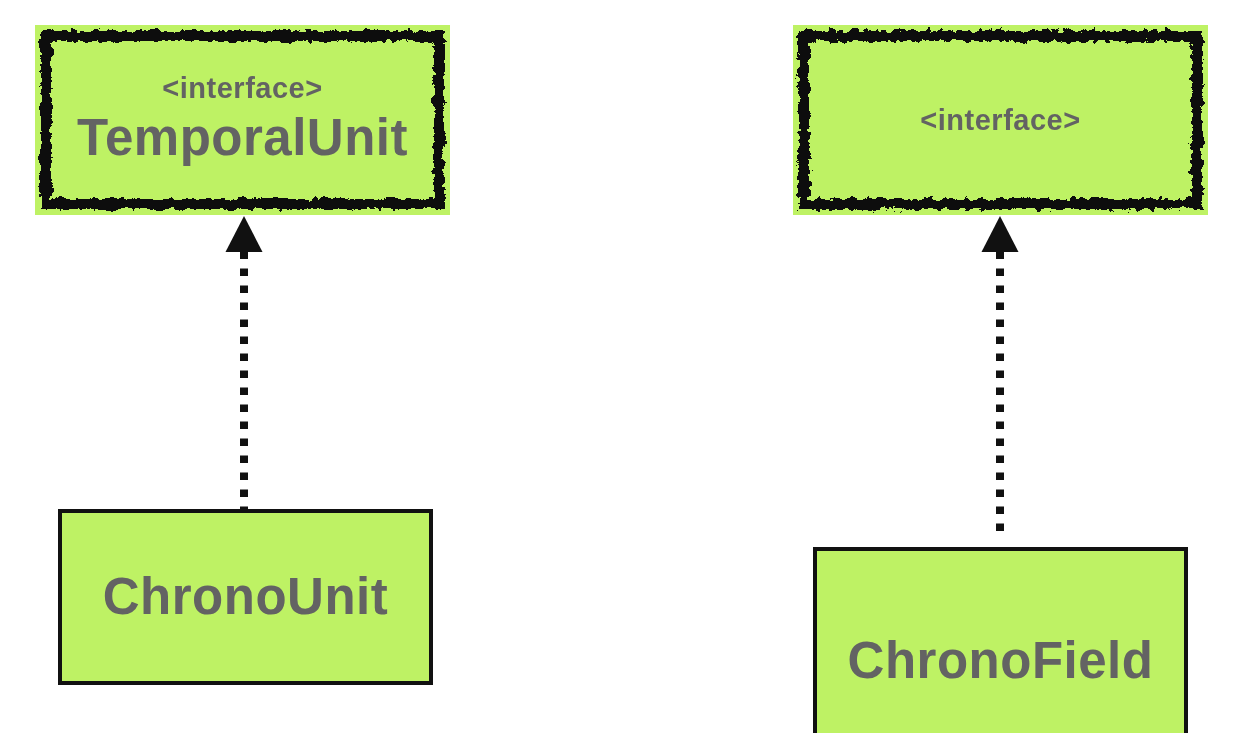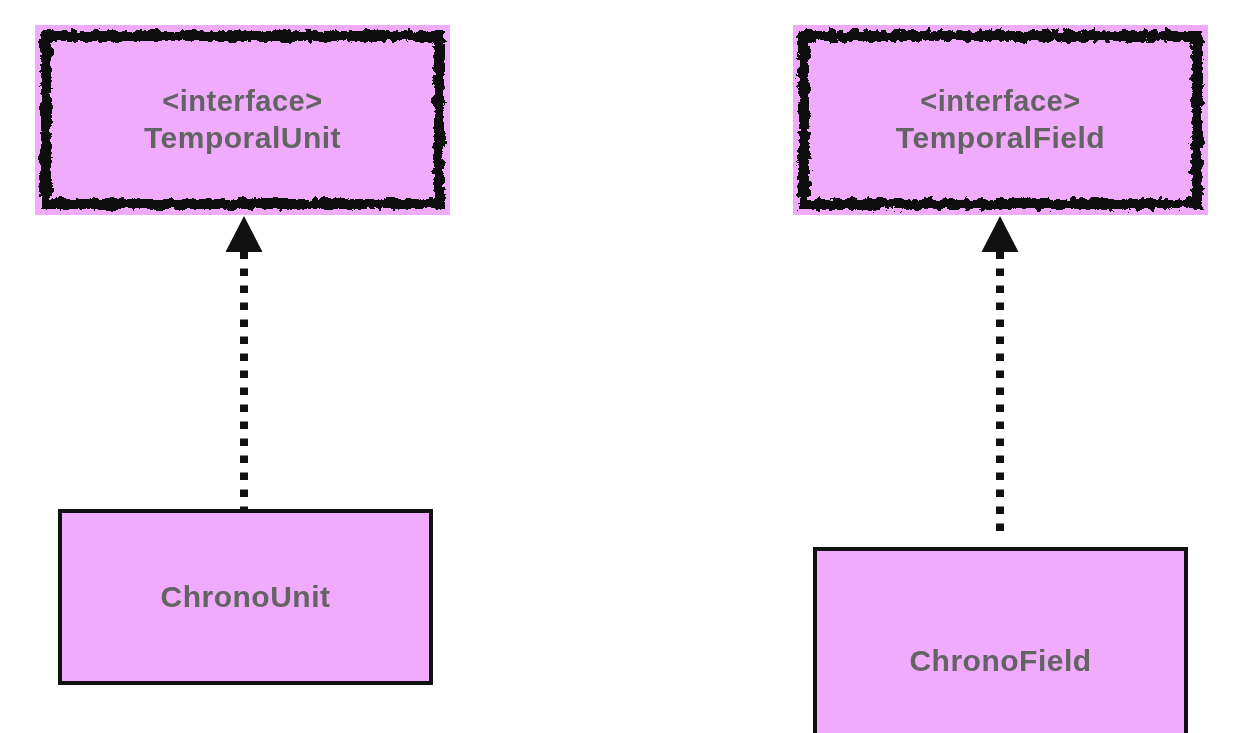--- a/index.html
+++ b/index.html
@@ -15,35 +15,35 @@
     overflow: hidden;
     font-family: "Liberation Sans", sans-serif;
   }
   .node {
     position: absolute;
     box-sizing: border-box;
     display: flex;
     flex-direction: column;
     justify-content: center;
     text-align: center;
-    background: #f0abfc;
+    background: #bef264;
   }
   .node .labels {
     position: relative;
     z-index: 2;
     line-height: 1.25;
   }
   .node-stereotype {
     font-size: 29px;
     font-weight: 700;
     color: #636363;
     letter-spacing: 0.5px;
   }
   .node-name {
-    font-size: 30px;
+    font-size: 51px;
     font-weight: 700;
     color: #636363;
     letter-spacing: 0.5px;
   }
   .interface-node .sketch-border {
     position: absolute;
     left: 0; top: 0;
     width: 100%;
     height: 100%;
     z-index: 1;
@@ -99,21 +99,20 @@
     </div>
   </div>
 
   <div class="node interface-node iface-temporal-field">
     <svg class="sketch-border" viewBox="0 0 415 190" preserveAspectRatio="none">
       <rect x="11" y="11" width="393" height="168" fill="none" stroke="#111111" stroke-width="10" filter="url(#sketch2)"></rect>
       <rect x="11" y="11" width="393" height="168" fill="none" stroke="#111111" stroke-width="8" filter="url(#sketch1)"></rect>
     </svg>
     <div class="labels">
       <div class="node-stereotype">&lt;interface&gt;</div>
-      <div class="node-name">TemporalField</div>
     </div>
   </div>
 
   <svg class="edge edge-left" viewBox="0 0 40 315">
     <line x1="20" y1="315" x2="20" y2="33" stroke="#111111" stroke-width="8" stroke-dasharray="7.5 9.5"></line>
     <polygon points="20,0 38.5,36 1.5,36" fill="#111111"></polygon>
   </svg>
 
   <svg class="edge edge-right" viewBox="0 0 40 315">
     <line x1="20" y1="315" x2="20" y2="33" stroke="#111111" stroke-width="8" stroke-dasharray="7.5 9.5"></line>

